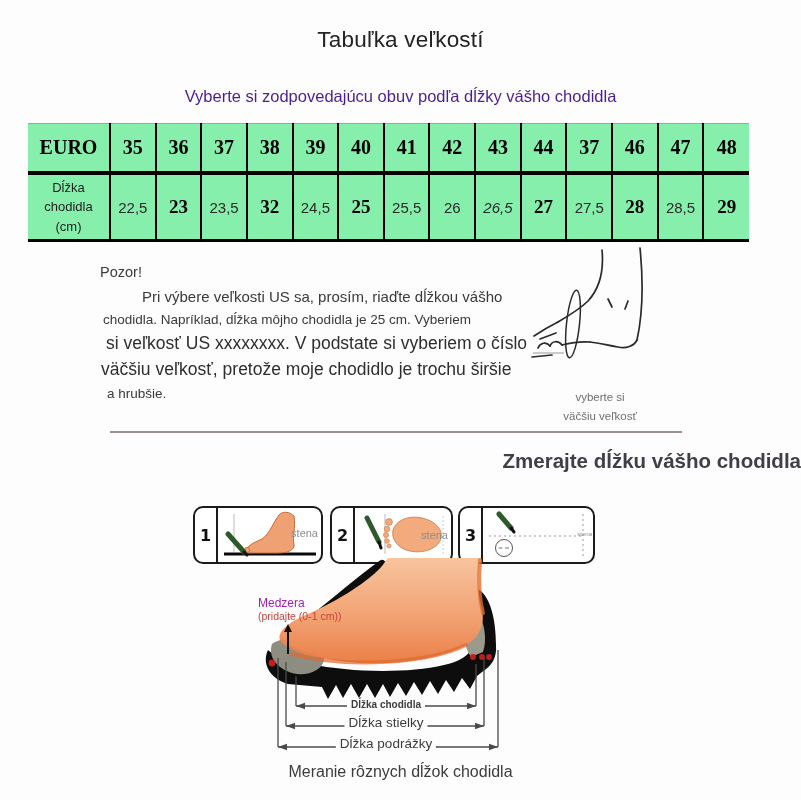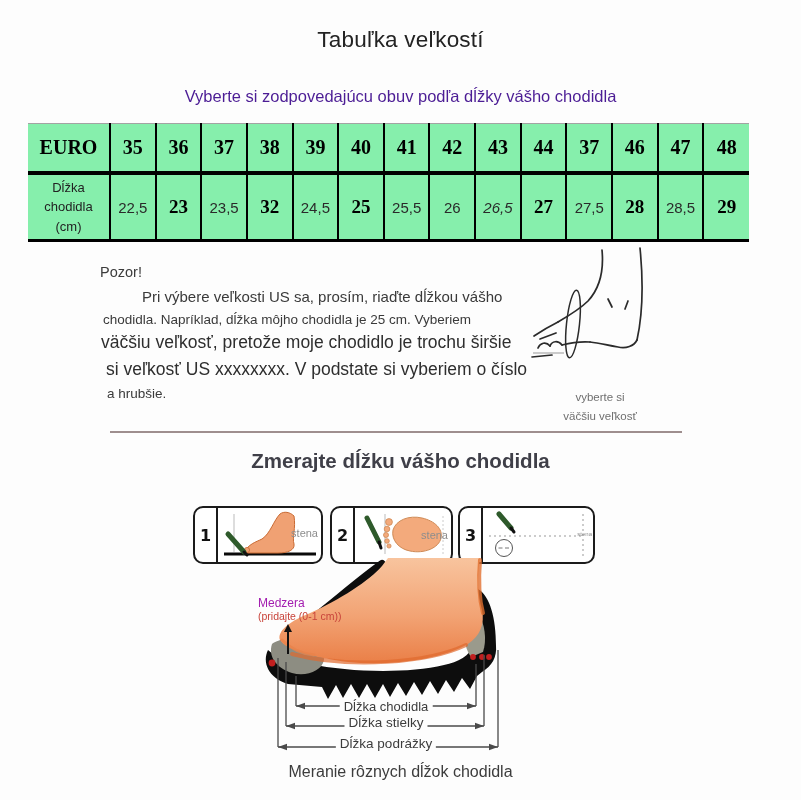--- a/index.html
+++ b/index.html
@@ -43,21 +43,21 @@
   #notice .nl4{margin-left:1px;margin-top:5px;font-size:17.5px;color:#2e2e2e;}
   #notice .nl5{margin-left:7px;margin-top:6px;font-size:13.5px;}
 
   
   #ankle-sketch{left:530px;top:243px;width:155px;height:130px;}
   #sketch-caption{left:538px;top:388px;width:124px;text-align:center;color:#6f6f6f;
     font-size:11.5px;line-height:19px;}
 
   
   #divider{left:110px;top:431px;width:572px;height:2px;background:#9e8e8e;}
-  #measure-heading{top:449px;left:0;width:801px;text-align:center;font-weight:bold;
+  #measure-heading{top:449px;left:0;width:801px;text-align:right;font-weight:bold;
     font-size:20.5px;color:#3f3f48;}
 
   
   .panel{position:absolute;top:506px;height:58px;border:2.5px solid #1b1b1b;
     border-radius:10px;background:#fff;box-sizing:border-box;display:flex;}
   #panel-1{left:193px;width:130px;}
   #panel-2{left:330px;width:123px;}
   #panel-3{left:458px;width:137px;}
   .pnum{width:21px;border-right:2px solid #1b1b1b;display:flex;align-items:center;
     justify-content:center;font-weight:800;font-size:16px;color:#111;
@@ -69,21 +69,21 @@
   #panel-2 .stena{right:3px;top:21px;font-size:11px;}
   #panel-3 .stena{right:1px;top:23px;font-size:6px;}
 
   
   #foot-figure{left:230px;top:556px;width:310px;height:202px;}
   #gap-label{left:258px;top:597px;line-height:13px;}
   #gap-label .g1{font-size:12px;color:#a21caf;}
   #gap-label .g2{font-size:10.5px;color:#c8433a;}
   .arrow-label{position:absolute;background:#fdfdfd;padding:0 4px;color:#3c3c3c;
     white-space:nowrap;transform:translateX(-50%);}
-  #arrow-label-0{left:386px;top:699px;font-size:13px;}
+  #arrow-label-0{left:386px;top:699px;font-size:10px;font-weight:bold;}
   #arrow-label-1{left:386px;top:715px;font-size:13.5px;}
   #arrow-label-2{left:386px;top:736px;font-size:13.5px;}
 
   #bottom-caption{top:763px;left:0;width:801px;text-align:center;font-size:16px;
     font-weight:500;color:#3c3c3c;}
 </style>
 </head>
 <body>
 
 <div class="abs" id="page-title">Tabuľka veľkostí</div>
@@ -146,22 +146,22 @@
     <td class="len">28,5</td>
     <td class="len b">29</td>
   </tr>
 </tbody>
   </table>
 
 <div class="abs" id="notice">
   <div class="nt">Pozor!</div>
   <div class="nl nl1">Pri výbere veľkosti US sa, prosím, riaďte dĺžkou vášho</div>
   <div class="nl nl2">chodidla. Napríklad, dĺžka môjho chodidla je 25 cm. Vyberiem</div>
+  <div class="nl nl3">si veľkosť US xxxxxxxx. V podstate si vyberiem o číslo</div>
   <div class="nl nl4">väčšiu veľkosť, pretože moje chodidlo je trochu širšie</div>
-  <div class="nl nl3">si veľkosť US xxxxxxxx. V podstate si vyberiem o číslo</div>
   <div class="nl nl5">a hrubšie.</div>
 </div>
 
 <svg class="abs" id="ankle-sketch" viewBox="0 0 155 130" fill="none">
   <g stroke="#2b2b2b" stroke-width="1.7" stroke-linecap="round">
     <path d="M72,7 C74,28 70,45 58,58 C50,66 40,72 28,79"></path>
     <path d="M28,79 C18,84 10,89 4,93"></path>
     <path d="M110,5 C113,35 114,65 107,97"></path>
     <path d="M107,97 C104,103 96,106 88,104 C76,102 70,100 60,99"></path>
     <path d="M60,99 C48,98 40,100 32,102"></path>

